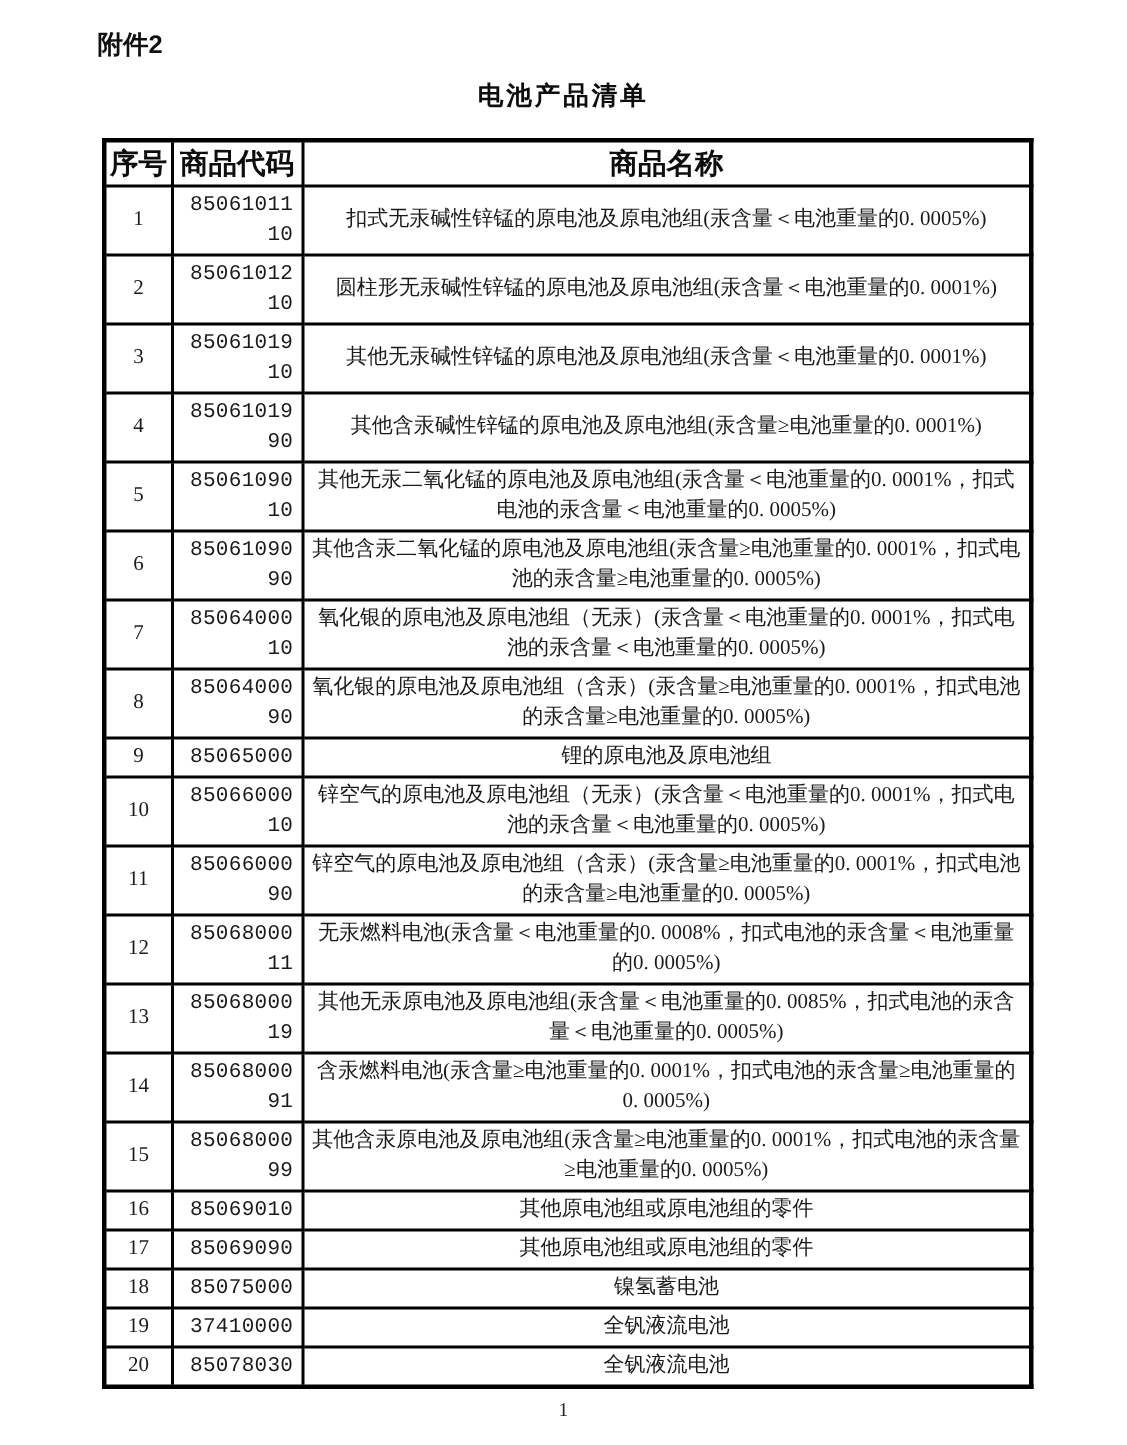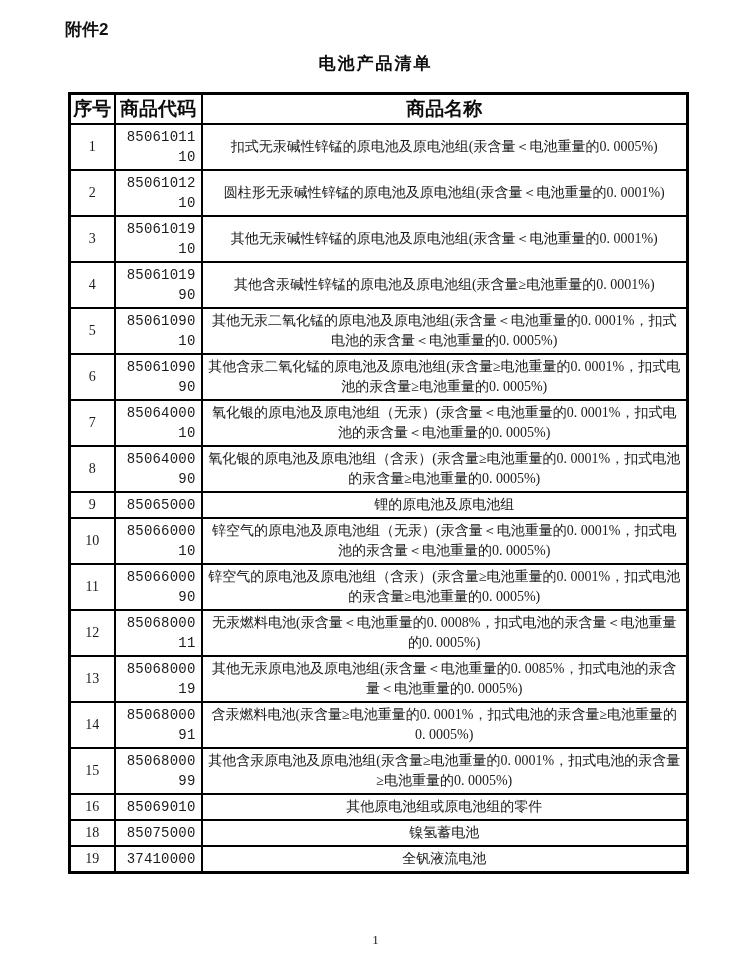--- a/index.html
+++ b/index.html
@@ -199,29 +199,39 @@
     <td class="cell-code">8506800099</td>
     <td class="cell-name">其他含汞原电池及原电池组(汞含量≥电池重量的0. 0001%，扣式电池的汞含量≥电池重量的0. 0005%)</td>
   </tr>
 
   <tr>
     <td class="cell-index">16</td>
     <td class="cell-code">85069010</td>
     <td class="cell-name">其他原电池组或原电池组的零件</td>
   </tr>
 
+  <tr>
+    <td class="cell-index">17</td>
+    <td class="cell-code">85069090</td>
+    <td class="cell-name">其他原电池组或原电池组的零件</td>
+  </tr>
 
   <tr>
     <td class="cell-index">18</td>
     <td class="cell-code">85075000</td>
     <td class="cell-name">镍氢蓄电池</td>
   </tr>
 
   <tr>
     <td class="cell-index">19</td>
     <td class="cell-code">37410000</td>
     <td class="cell-name">全钒液流电池</td>
   </tr>
 
+  <tr>
+    <td class="cell-index">20</td>
+    <td class="cell-code">85078030</td>
+    <td class="cell-name">全钒液流电池</td>
+  </tr>
 </tbody>
 </table>
 
 <div class="page-number">1</div>
 
 </body></html>

